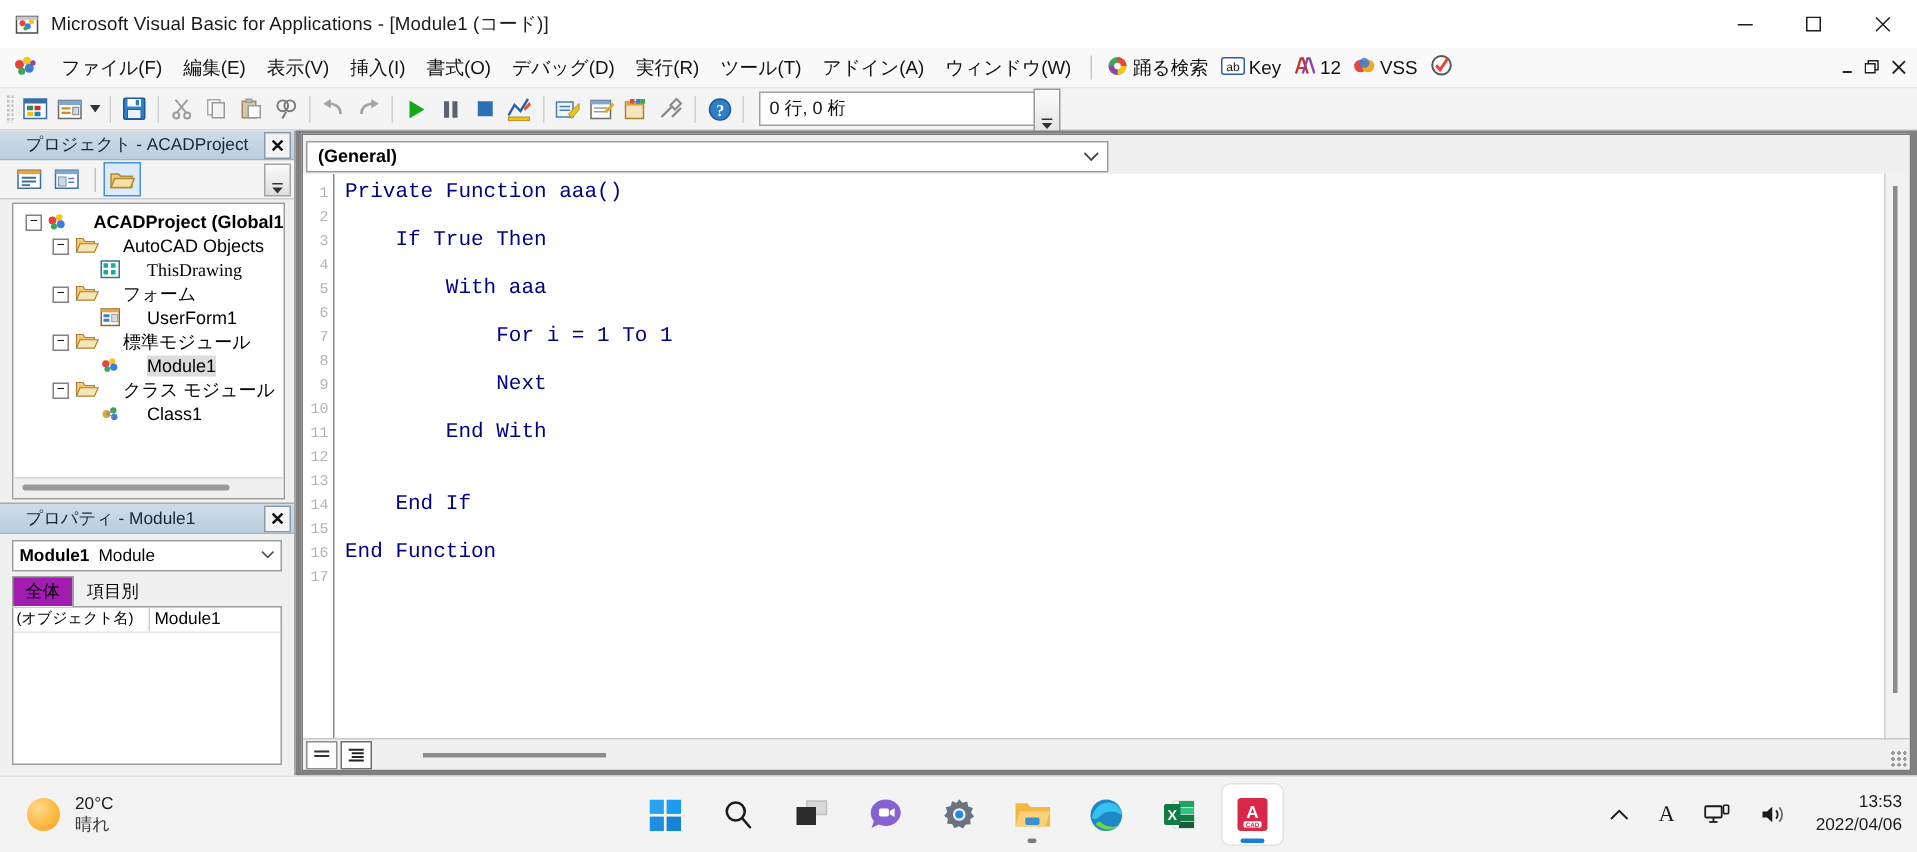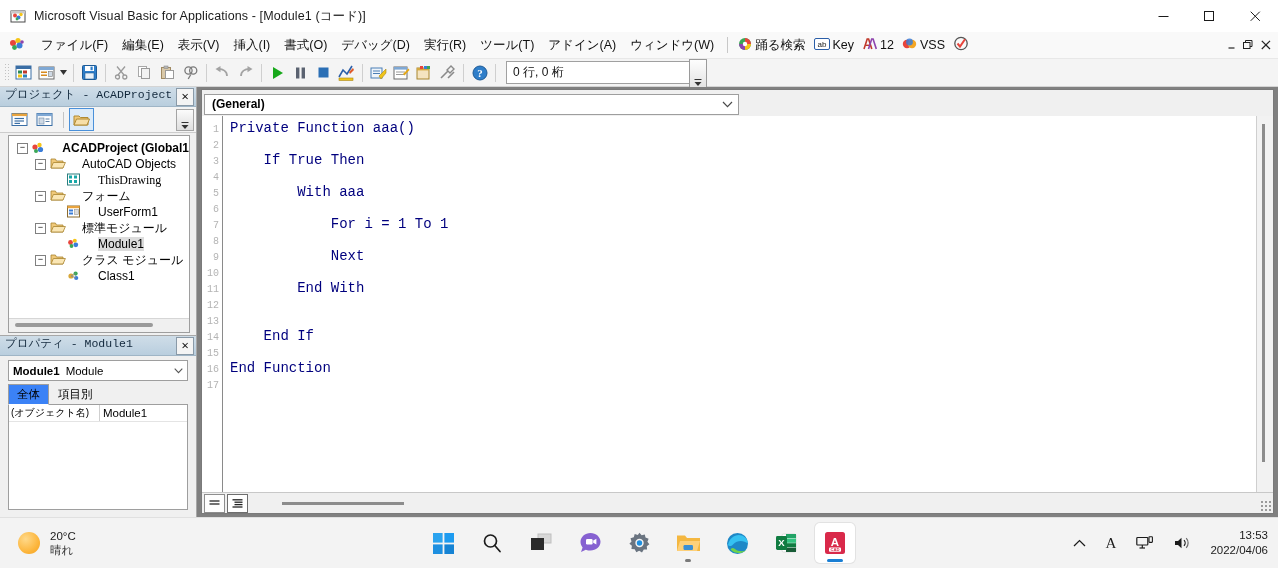--- a/index.html
+++ b/index.html
@@ -95,24 +95,23 @@
 
   .left-dock {
     width: 196px; flex: none; display: flex; flex-direction: column;
     background: #f0f0f0; border-right: 1px solid #a8a8a8;
   }
 
   
   .panel { display: flex; flex-direction: column; background: #f0f0f0; }
   .panel-caption {
     height: 19px; background: linear-gradient(#cfdde8,#b9cede);
-    display: flex; align-items: flex-start; padding-left: 5px;
+    display: flex; align-items: center; padding-left: 17px;
     font-size: 11.5px; color: #12283c; position: relative; flex: none;
     border-bottom: 1px solid #9fb5c6;
-    font-family: Liberation Mono, monospace;
   }
   .panel-caption .closebtn {
     position: absolute; right: 2px; top: 1px; width: 16px; height: 16px;
     display: flex; align-items: center; justify-content: center;
     background: #f4f4f4; border: 1px solid #8a9aa8; font-size: 12px; color: #111;
     font-weight: bold; line-height: 1;
   }
 
   .proj-toolbar {
     height: 25px; background: #f4f4f4; display: flex; align-items: center;
@@ -163,21 +162,21 @@
   }
   .prop-combo .pc-name { font-weight: bold; color: #000; }
   .prop-combo .pc-type { margin-left: 6px; color: #000; }
   .prop-combo .pc-arrow { position: absolute; right: 4px; top: 3px; color: #444; }
   .prop-tabs { display: flex; align-items: flex-end; height: 20px; padding-left: 8px; flex:none; }
   .prop-tab {
     font-size: 11.5px; padding: 2px 8px 2px 8px; color: #000;
     border: 1px solid transparent; position: relative; top: 1px;
   }
   .prop-tab.active {
-    background: #3b82f6; border: 1px solid #9e9e9e; border-bottom: 1px solid #ffffff;
+    background: #a21caf; border: 1px solid #9e9e9e; border-bottom: 1px solid #ffffff;
     z-index: 2;
   }
   .prop-grid {
     flex: 1; margin: 0 8px 8px 8px; background: #fff; border: 1px solid #9e9e9e;
     position: relative; overflow: hidden;
   }
   .prop-row { display: flex; height: 16px; border-bottom: 1px solid #e4e4e4; }
   .prop-key {
     width: 88px; flex: none; font-size: 10px; color: #000;
     padding-left: 2px; border-right: 1px solid #cfcfcf; line-height: 16px;

